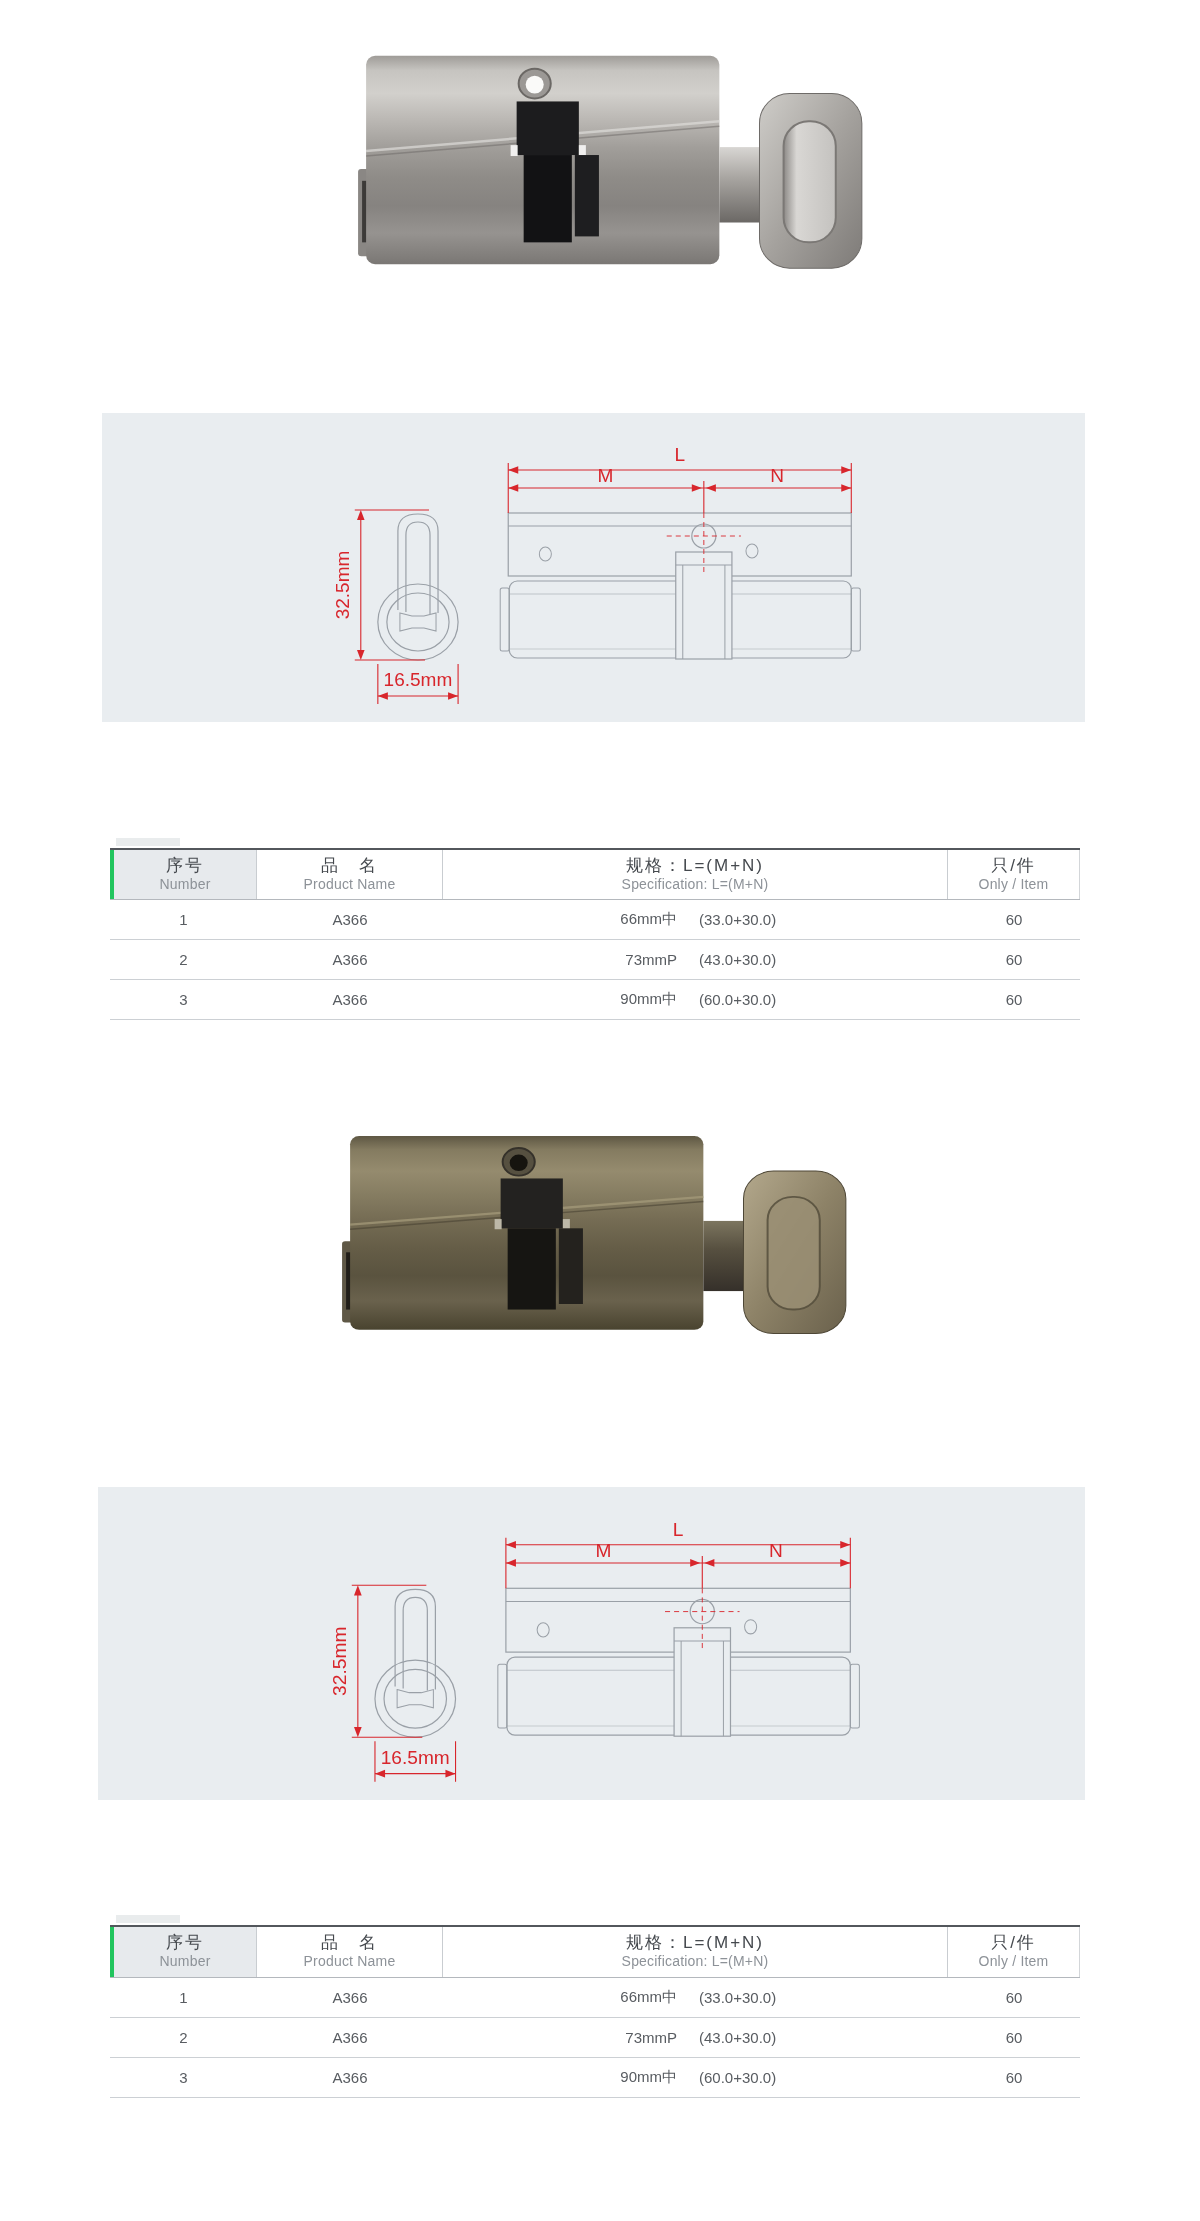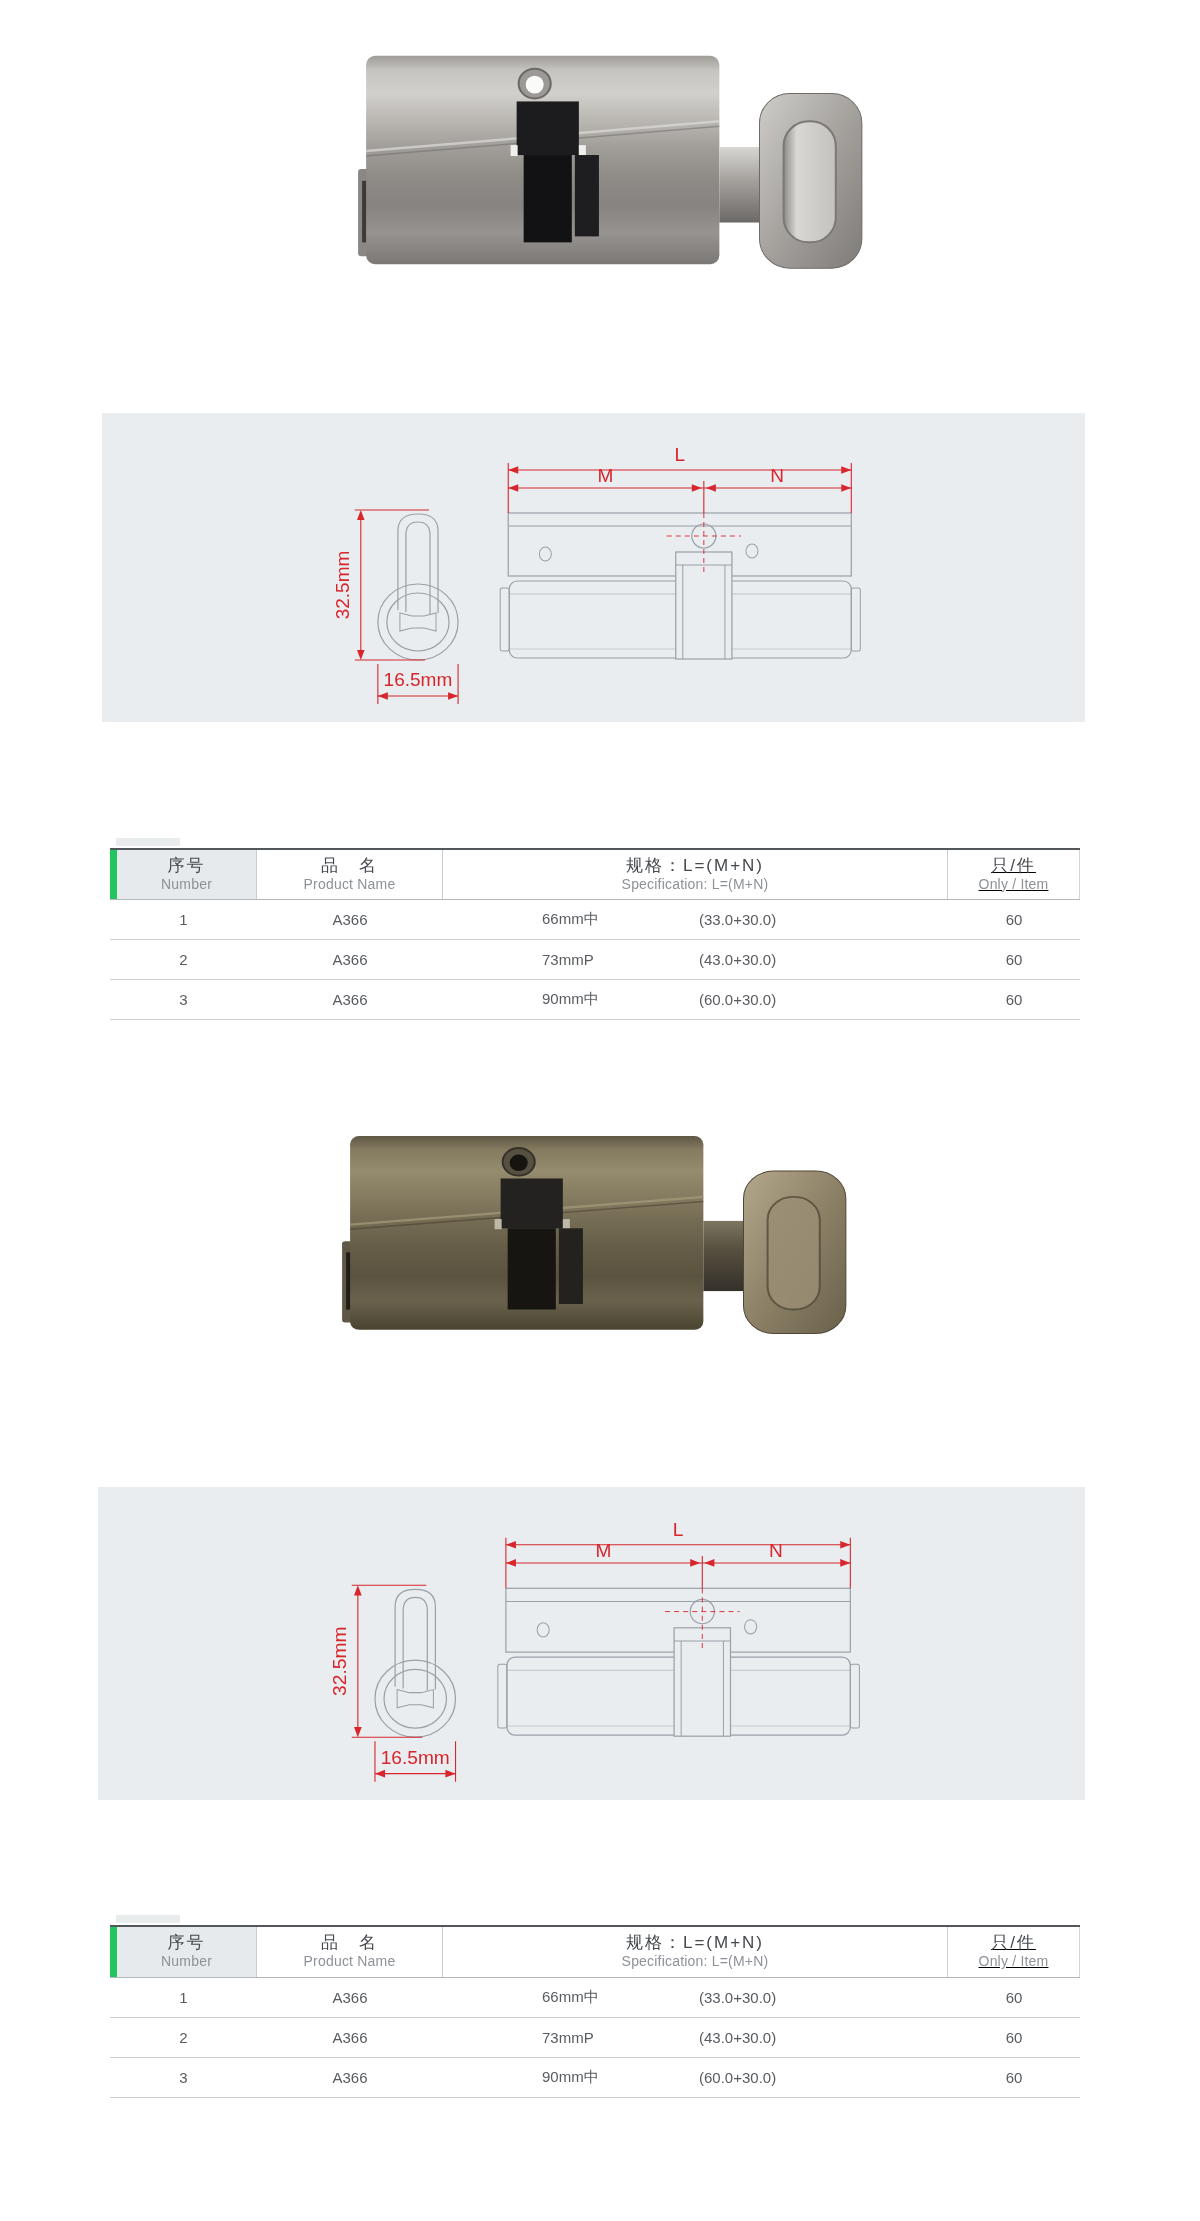--- a/index.html
+++ b/index.html
@@ -27,29 +27,29 @@
   
   .spec-table{position:absolute;width:970px;}
   .spec-table.t1{left:110px;top:848px;}
   .spec-table.t2{left:110px;top:1925px;}
   .pre-strip{position:absolute;left:6px;top:-10px;width:64px;height:8px;background:#e9eced;}
   .t-head{display:grid;grid-template-columns:147px 186px 505px 132px;height:49px;
           border-top:2px solid #53575c;border-bottom:1px solid #b4b8bd;background:#ffffff;}
   .t2 .t-head{height:50px;}
   .th{display:flex;flex-direction:column;align-items:center;justify-content:center;gap:1px;
       border-right:1px solid #c9cdd1;}
-  .th.c1{background:#e7eaed;border-left:7px solid #22c55e;}
-  .th.c4{border-right:1px solid #d3d6d9;text-decoration:underline;}
+  .th.c1{background:#e7eaed;border-left:4px solid #22c55e;}
+  .th.c4{border-right:1px solid #d3d6d9;}
   .th .zh{font-size:17px;color:#45494e;letter-spacing:2px;line-height:1.1;}
   .th .en{font-size:14px;color:#8d9298;letter-spacing:0.2px;line-height:1.1;}
   .t-row{display:grid;grid-template-columns:147px 186px 505px 132px;height:39px;
          border-bottom:1px solid #ccd0d4;align-items:center;color:#585c61;font-size:15px;}
   .td{text-align:center;}
   .td.c3{display:flex;justify-content:center;align-items:center;}
-  .c3 .size{width:135px;text-align:left;}
+  .c3 .size{width:135px;text-align:right;}
   .c3 .formula{width:150px;text-align:left;margin-left:22px;}
 </style>
 </head>
 <body>
 
 <div class="page">
 
   <svg class="photo p1" viewBox="0 0 560 260" preserveAspectRatio="none">
     <defs>
       <linearGradient id="sBody" x1="0" y1="0" x2="0" y2="1">

